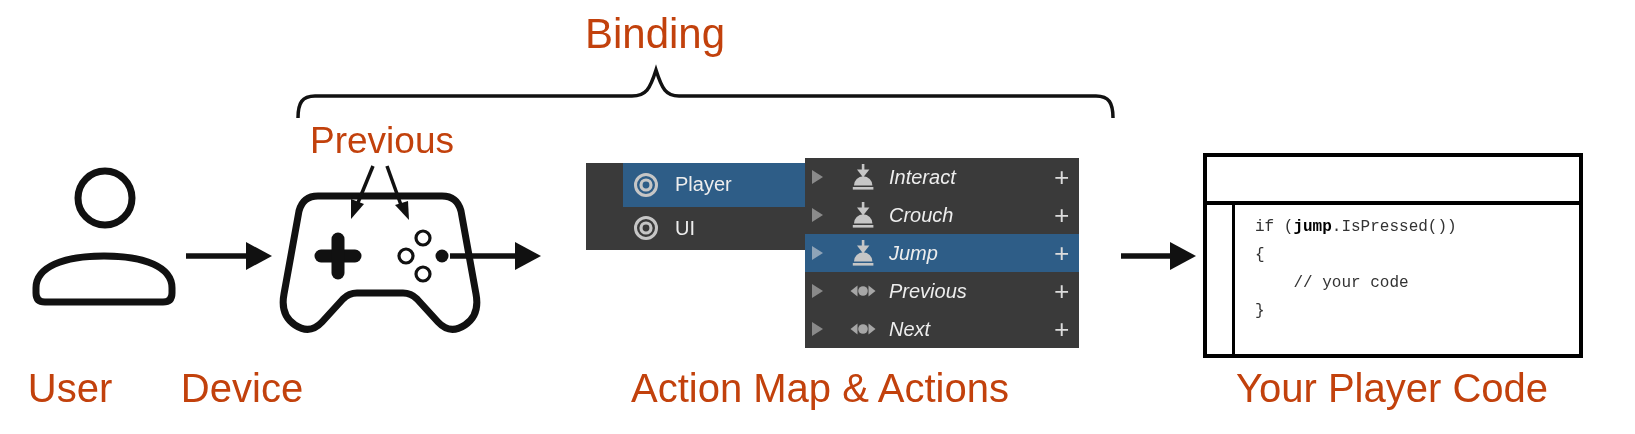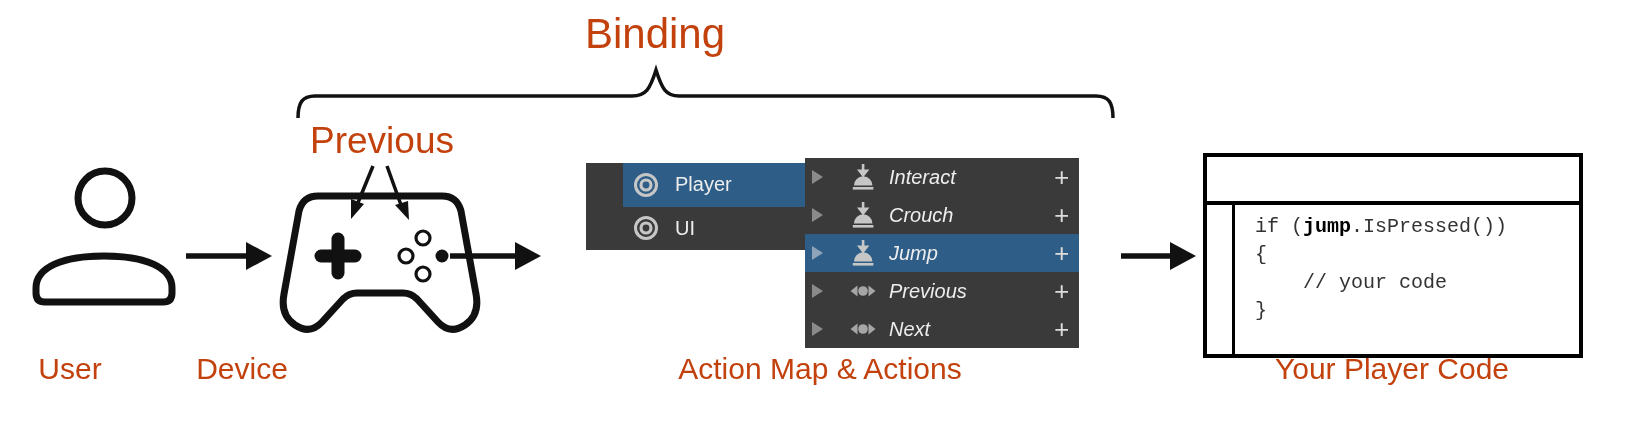--- a/index.html
+++ b/index.html
@@ -1,20 +1,20 @@
 <!DOCTYPE html>
 <html style="--sel: #2E5D87; --panel: #3A3A3A; --rowtext: #EDEDED;"><head>
 <meta charset="utf-8">
 <style>
   html,body{margin:0;padding:0;background:#fff;}
   #stage{position:relative;width:1635px;height:434px;background:#fff;overflow:hidden;
          font-family:"Liberation Sans",sans-serif;color:#111;}
   .abs{position:absolute;}
   .caption{color:#c2410c;text-align:center;white-space:nowrap;}
-  .big-label{font-size:30px;top:352px;line-height:1.1;}
+  .big-label{font-size:40px;top:366px;line-height:1.1;}
   #binding-label{left:505px;top:10px;width:300px;font-size:42px;}
   #controls-label{left:282px;top:120px;width:200px;font-size:37px;}
   #user-label{left:0;width:140px;}
   #device-label{left:162px;width:160px;}
   #actionmap-label{left:595px;width:450px;}
   #actioncode-label{left:1192px;width:400px;}
 
   
   .panel{background:var(--panel,#3A3A3A);}
   #map-panel{left:586px;top:163px;width:207px;height:87px;display:flex;flex-direction:column;padding-left:37px;}
@@ -29,21 +29,21 @@
   .act-icon{margin-left:25px;margin-right:12px;flex:0 0 28px;}
   .act-label{flex:1;}
   .plus{margin-right:10px;font-size:26px;font-weight:400;color:#DCDCDC;line-height:1;}
 
   
   #code-box{left:1203px;top:153px;width:380px;height:205px;border:4px solid #000;
             box-sizing:border-box;background:#fff;}
   #code-header{height:44px;border-bottom:4px solid #000;}
   #code-gutter{position:absolute;left:25px;top:48px;bottom:0;width:3px;background:#000;}
   #code-text{position:absolute;left:48px;top:56px;font-family:"Liberation Mono",monospace;
-             font-size:20px;line-height:28px;color:#333;white-space:pre;}
+             font-size:16px;line-height:28px;color:#333;white-space:pre;}
   #code-text b{color:#000;}
 
   svg{display:block;}
   .stroke{fill:none;stroke:#111;}
   .ink{fill:#111;}
 </style>
 </head>
 <body>
 
 <div id="stage">

